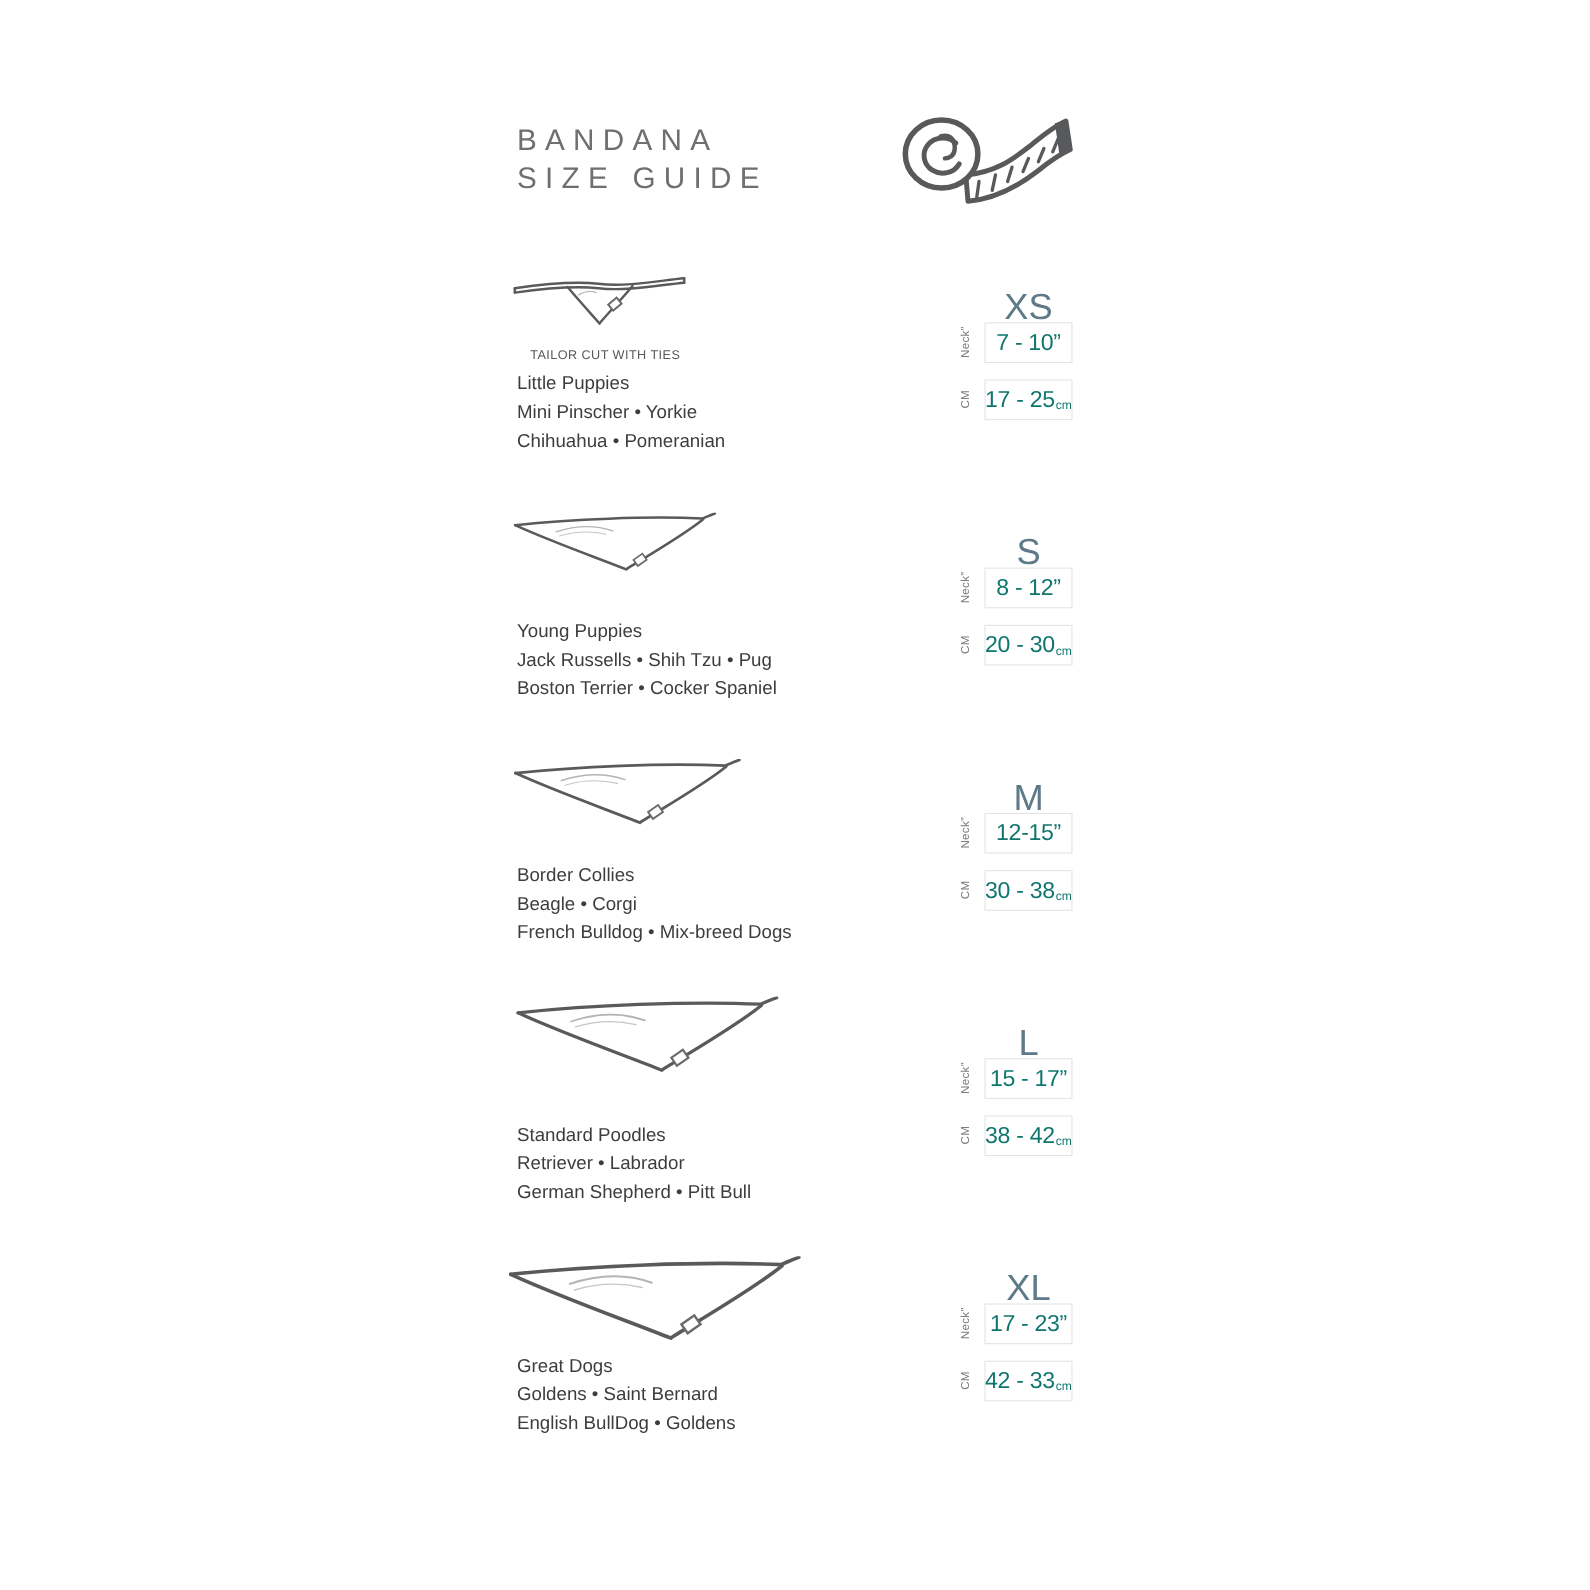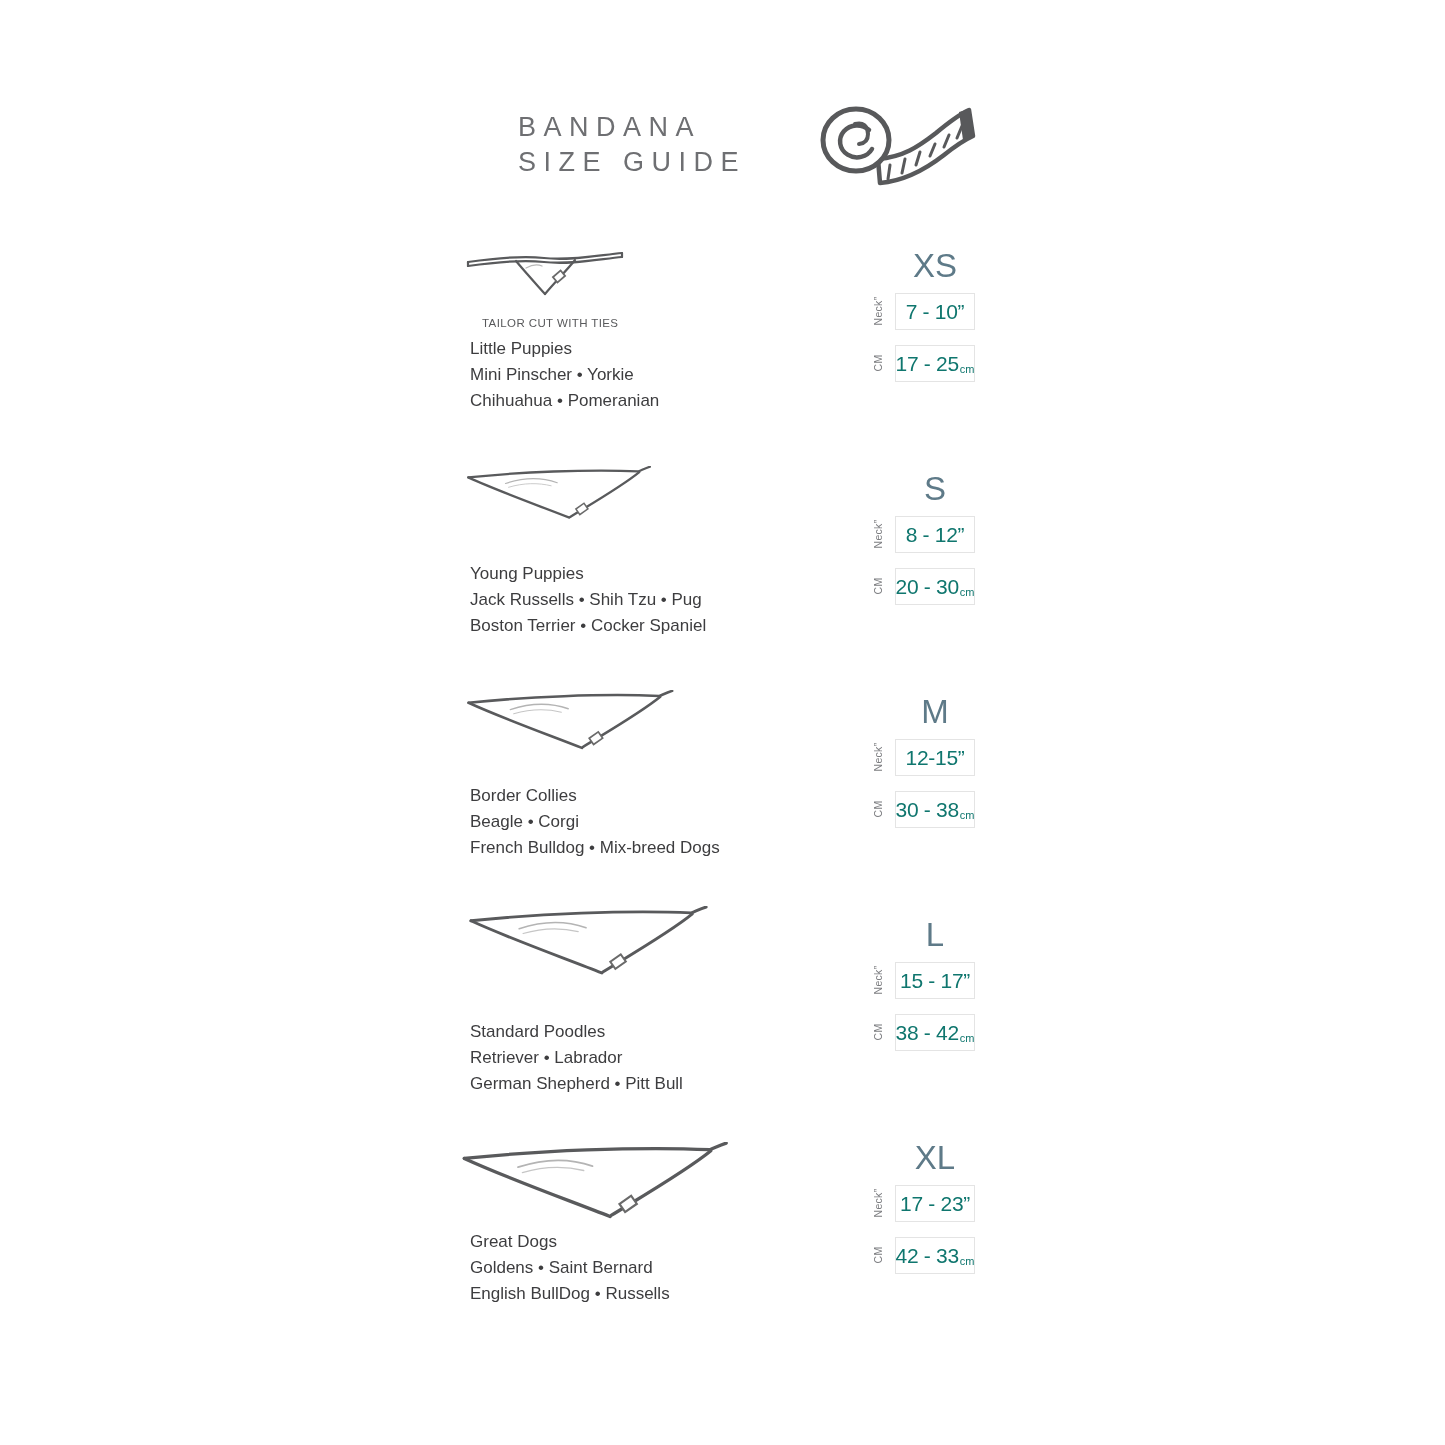--- a/index.html
+++ b/index.html
@@ -7,21 +7,21 @@
     position:relative;
     width:1445px;height:1445px;
     background:#ffffff;
     font-family:"Liberation Sans", sans-serif;
     overflow:hidden;
   }
   
   .title{
     position:absolute;left:470px;top:110px;
     font-size:27px;line-height:35px;letter-spacing:7.5px;
-    color:#6e6f72;font-weight:500;margin-left:48px;
+    color:#6e6f72;font-weight:500;
   }
   .tape{position:absolute;left:808px;top:95px;width:170px;height:100px;}
 
   
   .ill{position:absolute;}
   .s0-ill{left:466px;top:245px;width:158px;}
   .s1-ill{left:466px;top:466px;width:190px;}
   .s2-ill{left:466px;top:690px;width:213px;}
   .s3-ill{left:468px;top:906px;width:246px;}
   .s4-ill{left:461px;top:1142px;width:274px;}
@@ -39,21 +39,21 @@
   .s0-text{top:336px;}
   .s1-text{top:561px;}
   .s2-text{top:783px;}
   .s3-text{top:1007px;margin-top:12px;}
   .s4-text{top:1229px;}
 
   
   .sizeLbl{
     position:absolute;left:895px;width:80px;height:40px;
     text-align:center;line-height:40px;
-    font-size:33px;color:#5e7a88;font-weight:500;
+    font-size:33px;color:#5e7a88;font-weight:500;margin-top:13px;
   }
   .vlabel{
     position:absolute;left:858px;width:40px;height:12px;
     transform:rotate(-90deg);transform-origin:50% 50%;
     font-size:10.5px;color:#7c7d80;text-align:center;line-height:12px;
     letter-spacing:0.3px;
   }
   .specbox{
     position:absolute;left:895px;width:80px;height:37px;
     border:1px solid #e4e4e4;box-sizing:border-box;background:#fff;
@@ -217,21 +217,21 @@
         <path d="M228,8 C206,26 168,48 137,67"></path>
         <path d="M3,15 C42,33 98,53 136,68"></path>
         <path d="M52,23 C76,15 100,15 120,22" stroke="#b4b4b4" stroke-width="1.6"></path>
         <path d="M56,28 C76,22 95,22 112,26" stroke="#c6c6c6" stroke-width="1.2"></path>
         <rect x="146" y="52" width="13" height="9" transform="rotate(-35 152.5 56.5)" fill="#ffffff" stroke="#6a6a6a" stroke-width="2"></rect>
       </svg>
     </div>
     <div class="breeds s4-text">
       <div>Great Dogs</div>
       <div>Goldens • Saint Bernard</div>
-      <div>English BullDog • Russells</div>
+      <div>English BullDog • Goldens</div>
     </div>
     <div class="sizeLbl" style="top:1138px">XL</div>
     <div class="vlabel" style="top:1197px">Neck”</div>
     <div class="specbox" style="top:1185px">
       <span class="val">17 - 23”</span>
     </div>
     <div class="vlabel" style="top:1249px">CM</div>
     <div class="specbox" style="top:1237px">
       <span class="val">42 - 33</span>
       <span class="unit">cm</span>

